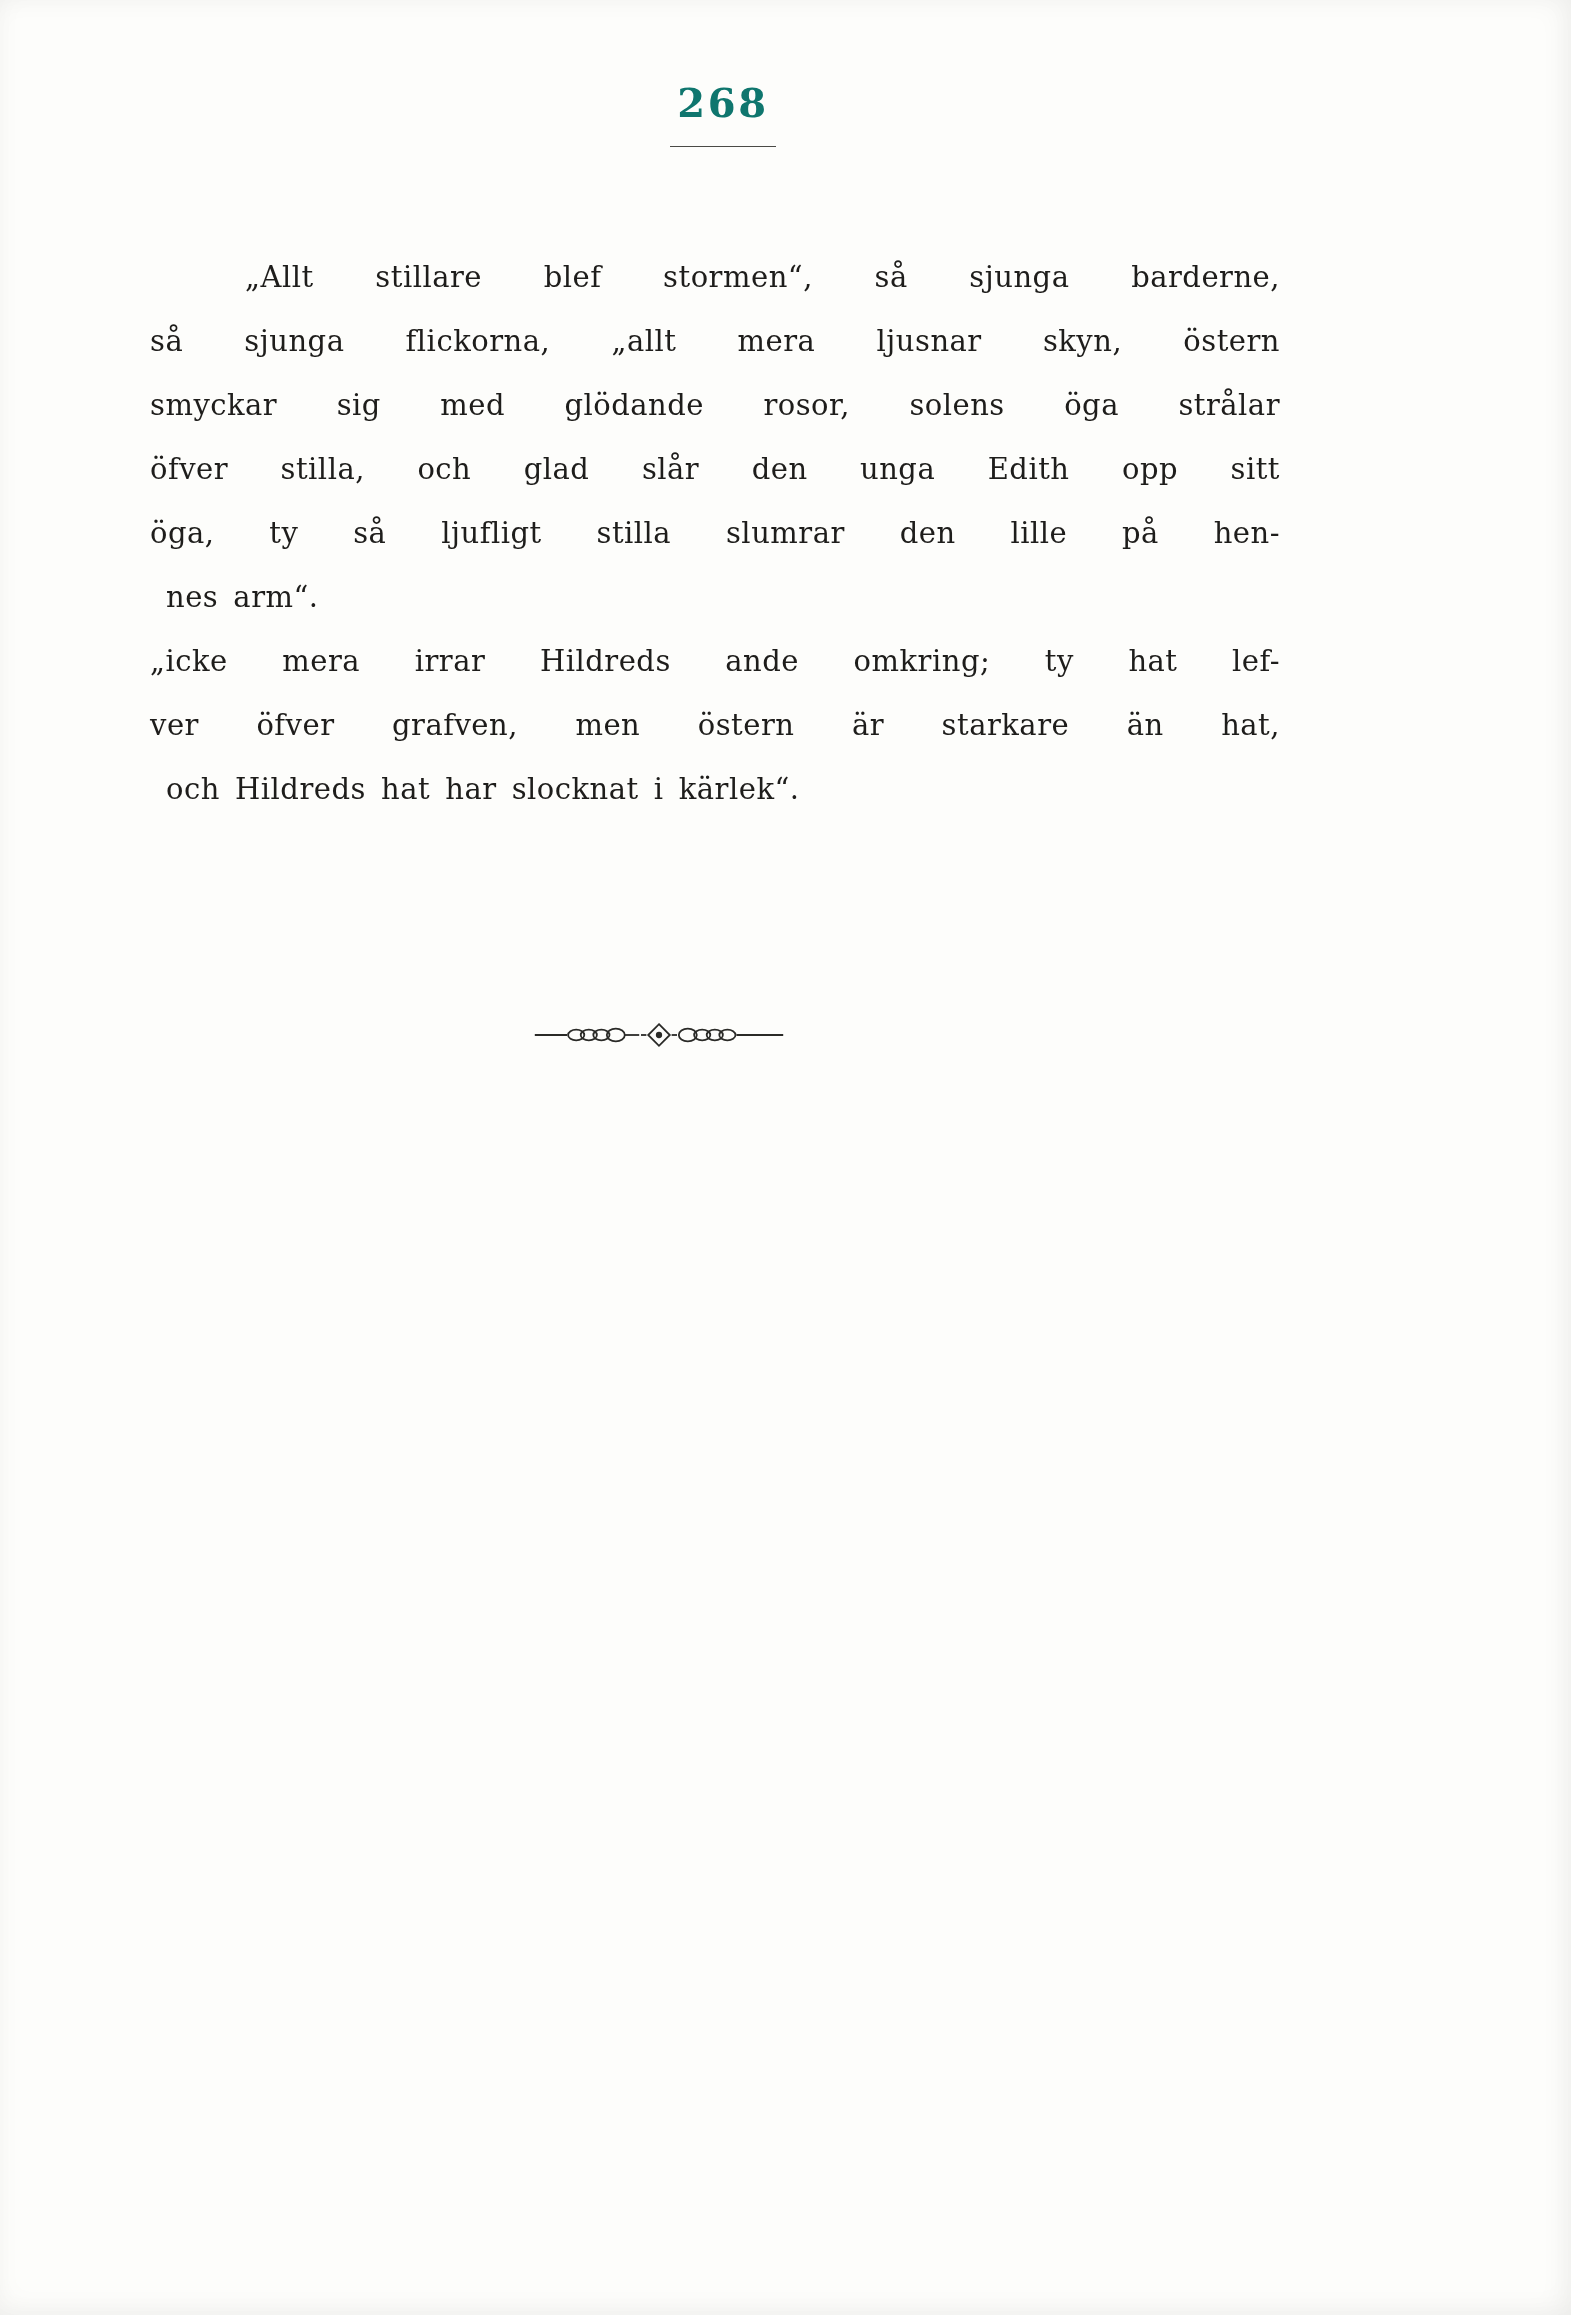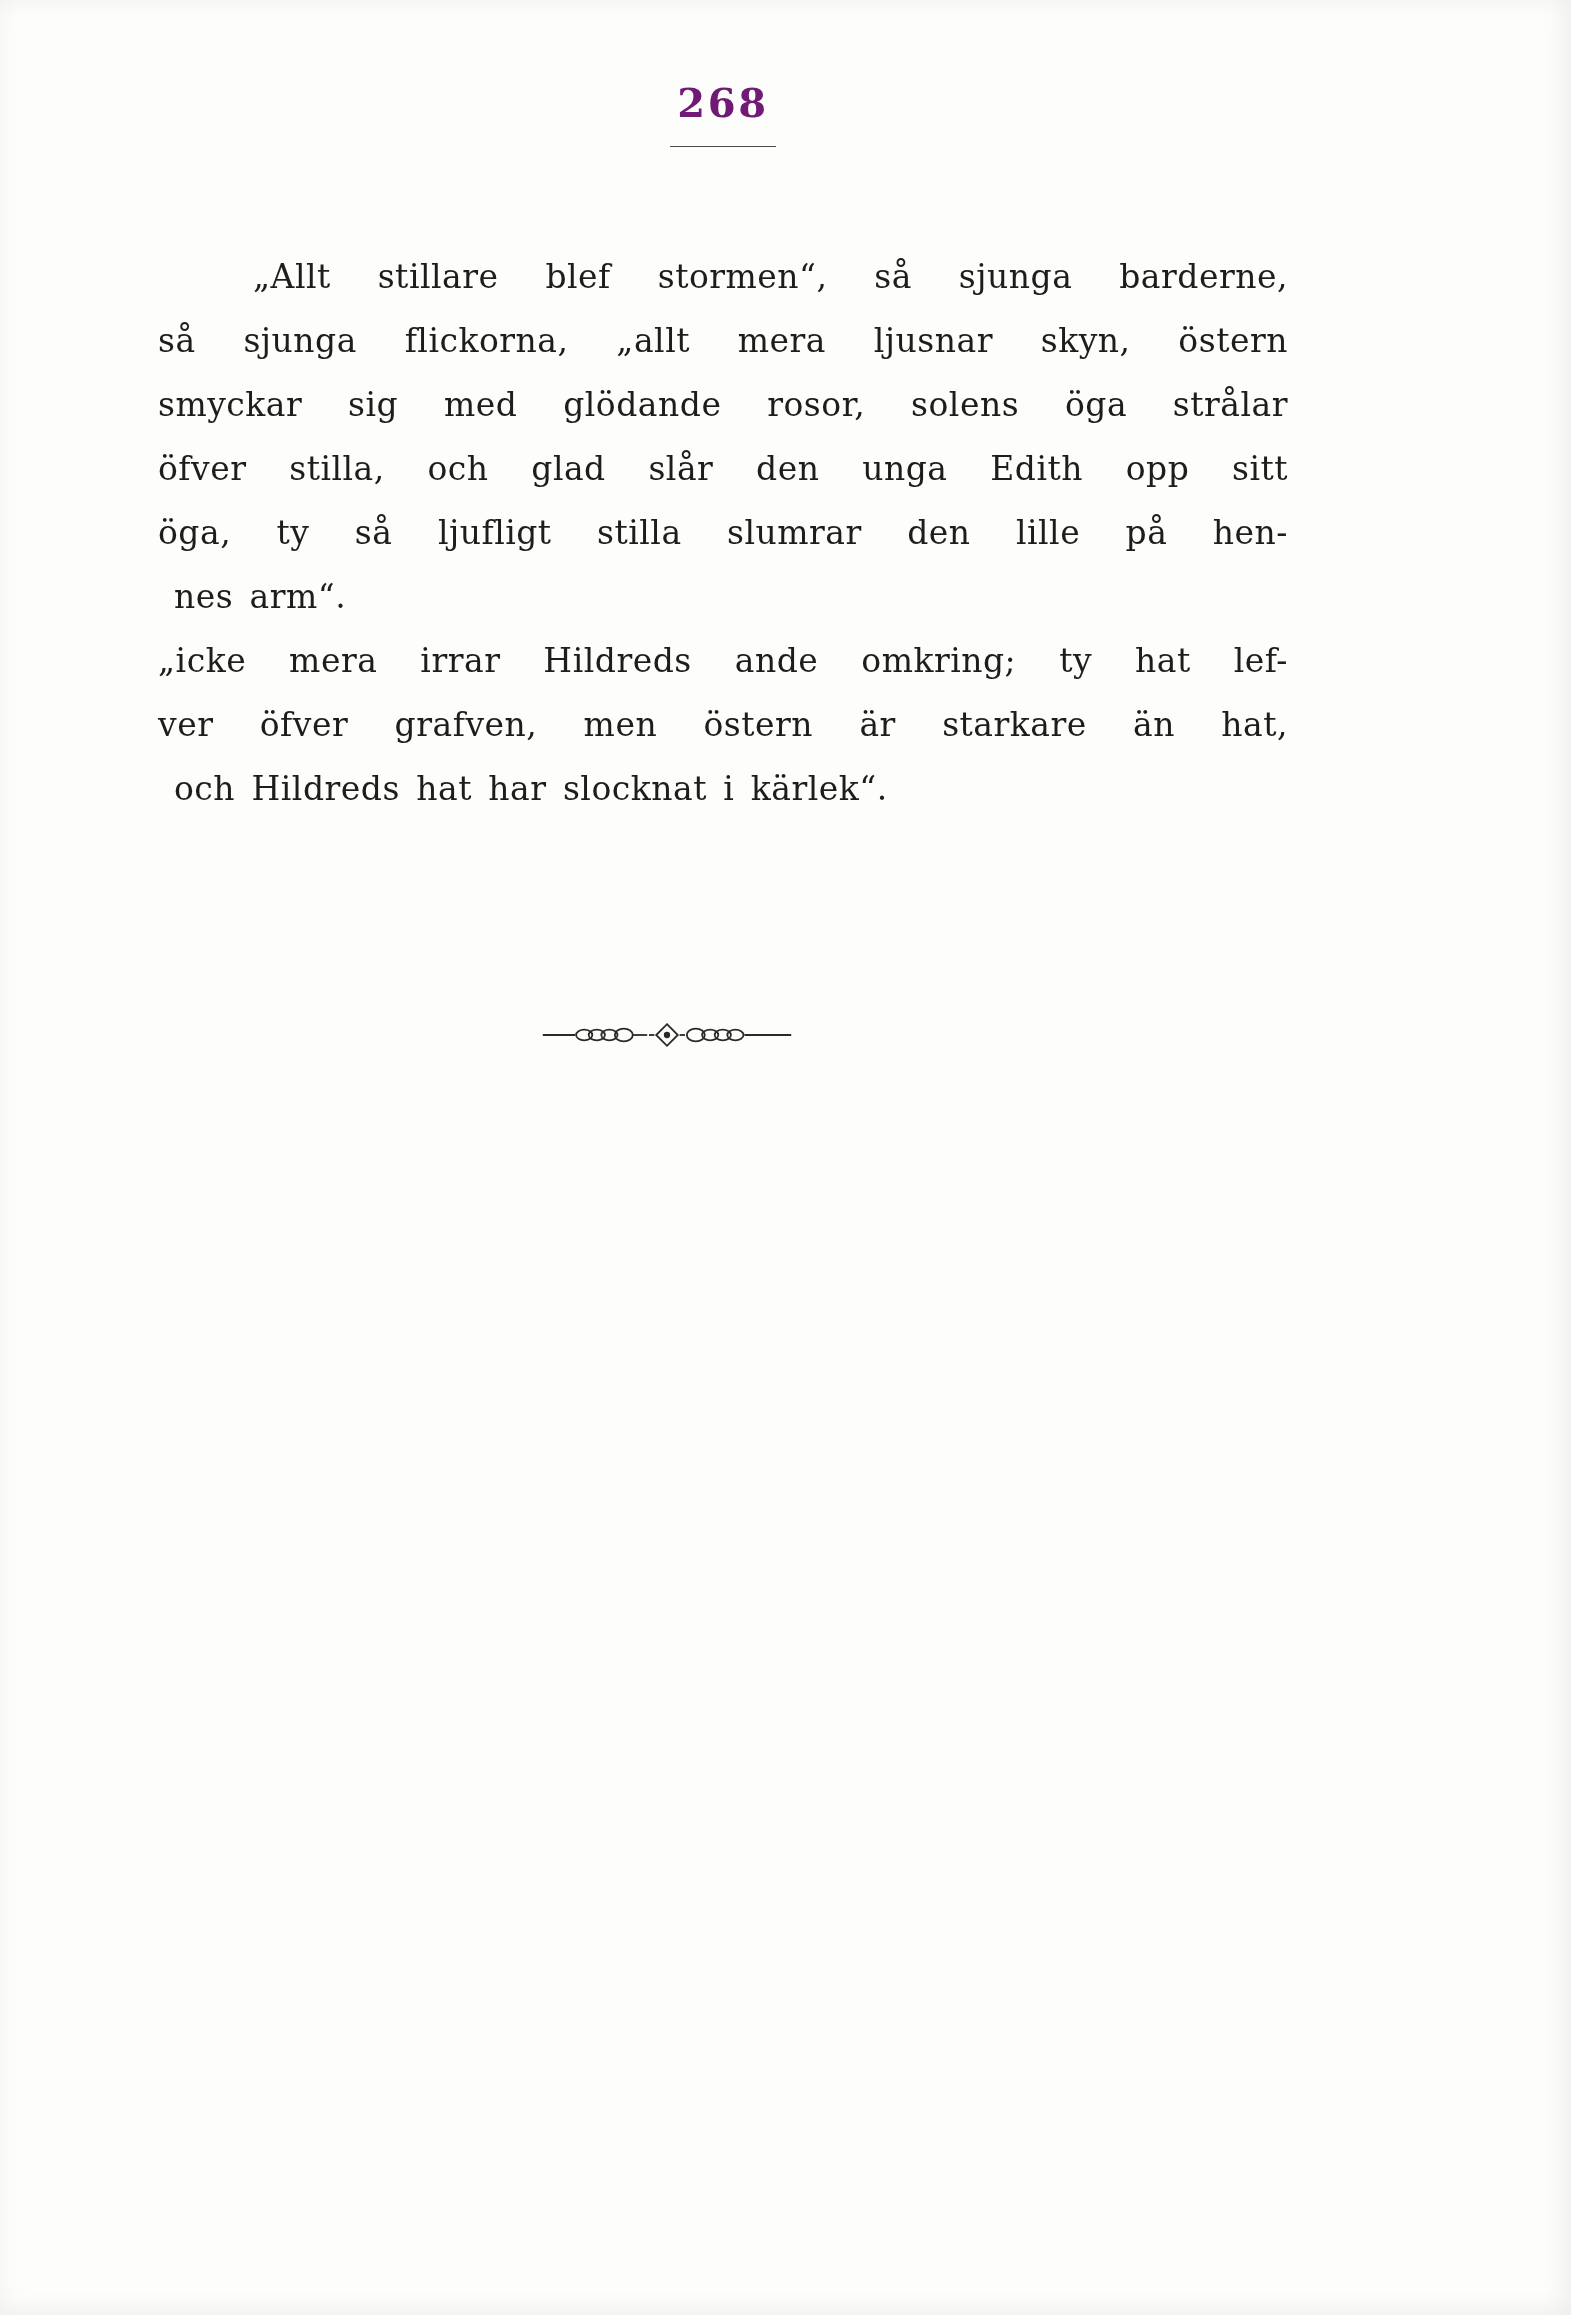--- a/index.html
+++ b/index.html
@@ -22,33 +22,33 @@
     position: absolute;
     top: 79px;
     left: 158px;
     width: 1130px;
     text-align: center;
   }
   .page-number {
     font-size: 40px;
     font-weight: 700;
     letter-spacing: 2.7px;
-    color: #701a75;
+    color: #0f766e;
   }
   .page-number-rule {
     width: 106px;
     border-top: 1.8px solid #4a4a46;
     margin: 20px auto 0 auto;
   }
   .text-block {
     position: absolute;
     top: 245px;
-    left: 158px;
+    left: 150px;
     width: 1130px;
-    font-size: 33px;
+    font-size: 29px;
     line-height: 64px;
     letter-spacing: 0.5px;
     word-spacing: 5.4px;
   }
   .para {
     margin: 0;
   }
   .line {
     text-align: justify;
     text-align-last: justify;

